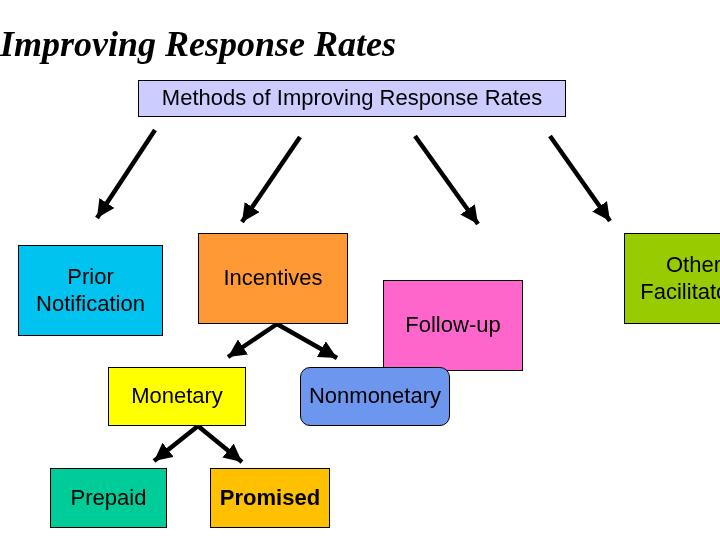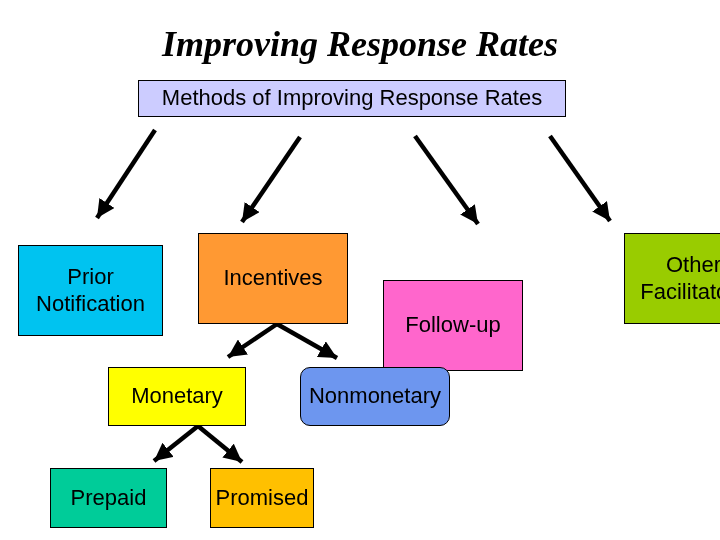--- a/index.html
+++ b/index.html
@@ -6,21 +6,21 @@
   #slide{
     position:relative;
     width:720px;height:540px;
     background:#ffffff;
     overflow:hidden;
     font-family:"Liberation Sans", sans-serif;
   }
   #title{
     position:absolute;
     left:0;top:22px;width:720px;
-    text-align:center;
+    text-align:left;
     font-family:"Liberation Serif", serif;
     font-style:italic;
     font-weight:bold;
     font-size:36px;
     line-height:44px;
     color:#000;
     white-space:nowrap;
   }
   .node{
     position:absolute;
@@ -41,21 +41,21 @@
     padding:12px;
     white-space:nowrap;
   }
   #node-prior-notification{left:18px;  top:233px;width:145px;height:91px;margin-top:12px;}
   #node-incentives        {left:198px; top:233px;width:150px;height:91px;}
   #node-follow-up         {left:383px; top:233px;width:140px;height:91px;margin-top:47px;}
   #node-other-facilitators{left:580px; top:233px;width:139px;height:91px;margin-left:44px;}
   #node-monetary          {left:108px; top:367px;width:138px;height:59px;}
   #node-nonmonetary       {left:300px; top:367px;width:150px;height:59px;border-radius:10px;}
   #node-prepaid           {left:50px;  top:468px;width:117px;height:60px;}
-  #node-promised          {left:210px; top:468px;width:104px;height:60px;}
+  #node-promised          {left:210px; top:468px;width:120px;height:60px;font-weight:bold;}
   #connectors{
     position:absolute;left:0;top:0;width:720px;height:540px;
     pointer-events:none;
   }
 </style>
 </head>
 <body>
 
 <div id="slide">
 

